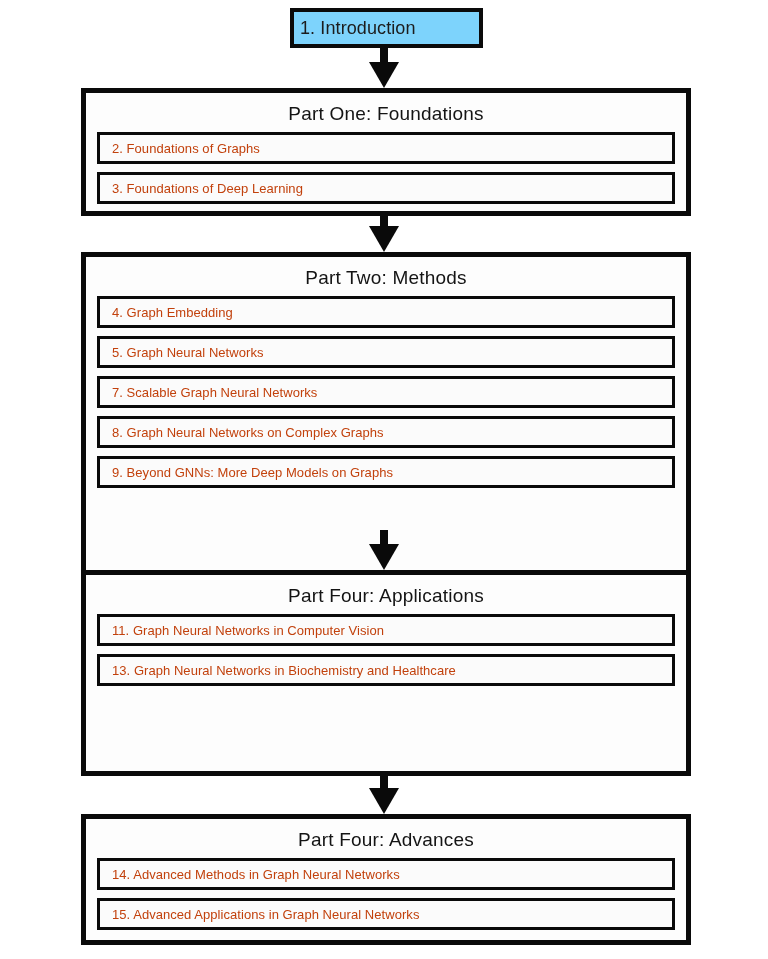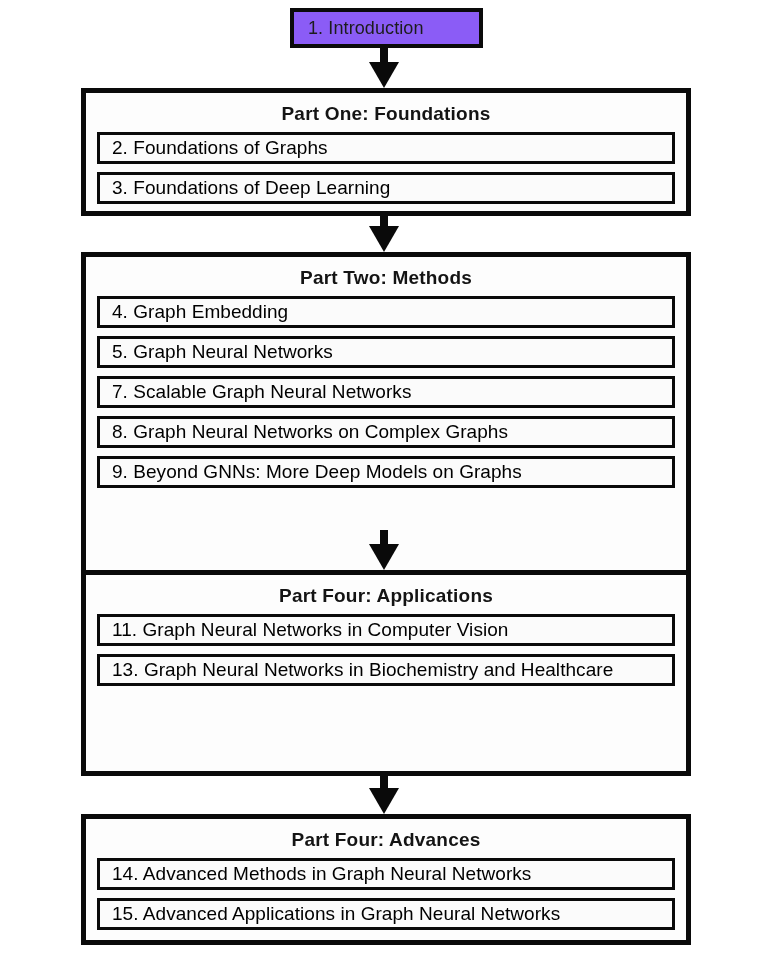--- a/index.html
+++ b/index.html
@@ -24,45 +24,45 @@
 
   
   .intro-box {
     position: absolute;
     left: 290px;
     top: 8px;
     width: 193px;
     height: 40px;
     box-sizing: border-box;
     border: 4px solid #0a0a0a;
-    background: #8b5cf6;
+    background: #7dd3fc;
     display: flex;
     align-items: center;
-    padding-left: 14px;
+    padding-left: 6px;
   }
   .intro-label {
     font-size: 18px;
     color: #1c1c1c;
     letter-spacing: 0.1px;
     white-space: nowrap;
   }
 
   
   .part-box {
     position: absolute;
     left: 81px;
     width: 610px;
     box-sizing: border-box;
     border: 5px solid #0a0a0a;
     background: #fdfdfd;
   }
   .part-title {
     text-align: center;
     font-size: 19px;
-    font-weight: bold;
+    font-weight: normal;
     color: #141414;
     line-height: 1;
     padding-top: 11px;
     padding-bottom: 9px;
     letter-spacing: 0.2px;
   }
 
   .chapter-list {
     padding: 0 11px 9px 11px;
   }
@@ -73,22 +73,22 @@
     background: #fbfbfb;
     display: flex;
     align-items: center;
     padding-left: 12px;
     margin-bottom: 8px;
   }
   .chapter-box:last-child {
     margin-bottom: 0;
   }
   .chapter-label {
-    font-size: 19px;
-    color: #000000;
+    font-size: 13px;
+    color: #c2410c;
     white-space: nowrap;
     letter-spacing: 0.05px;
   }
 
   
   .arrow {
     position: absolute;
     left: 369px;
     width: 30px;
   }

